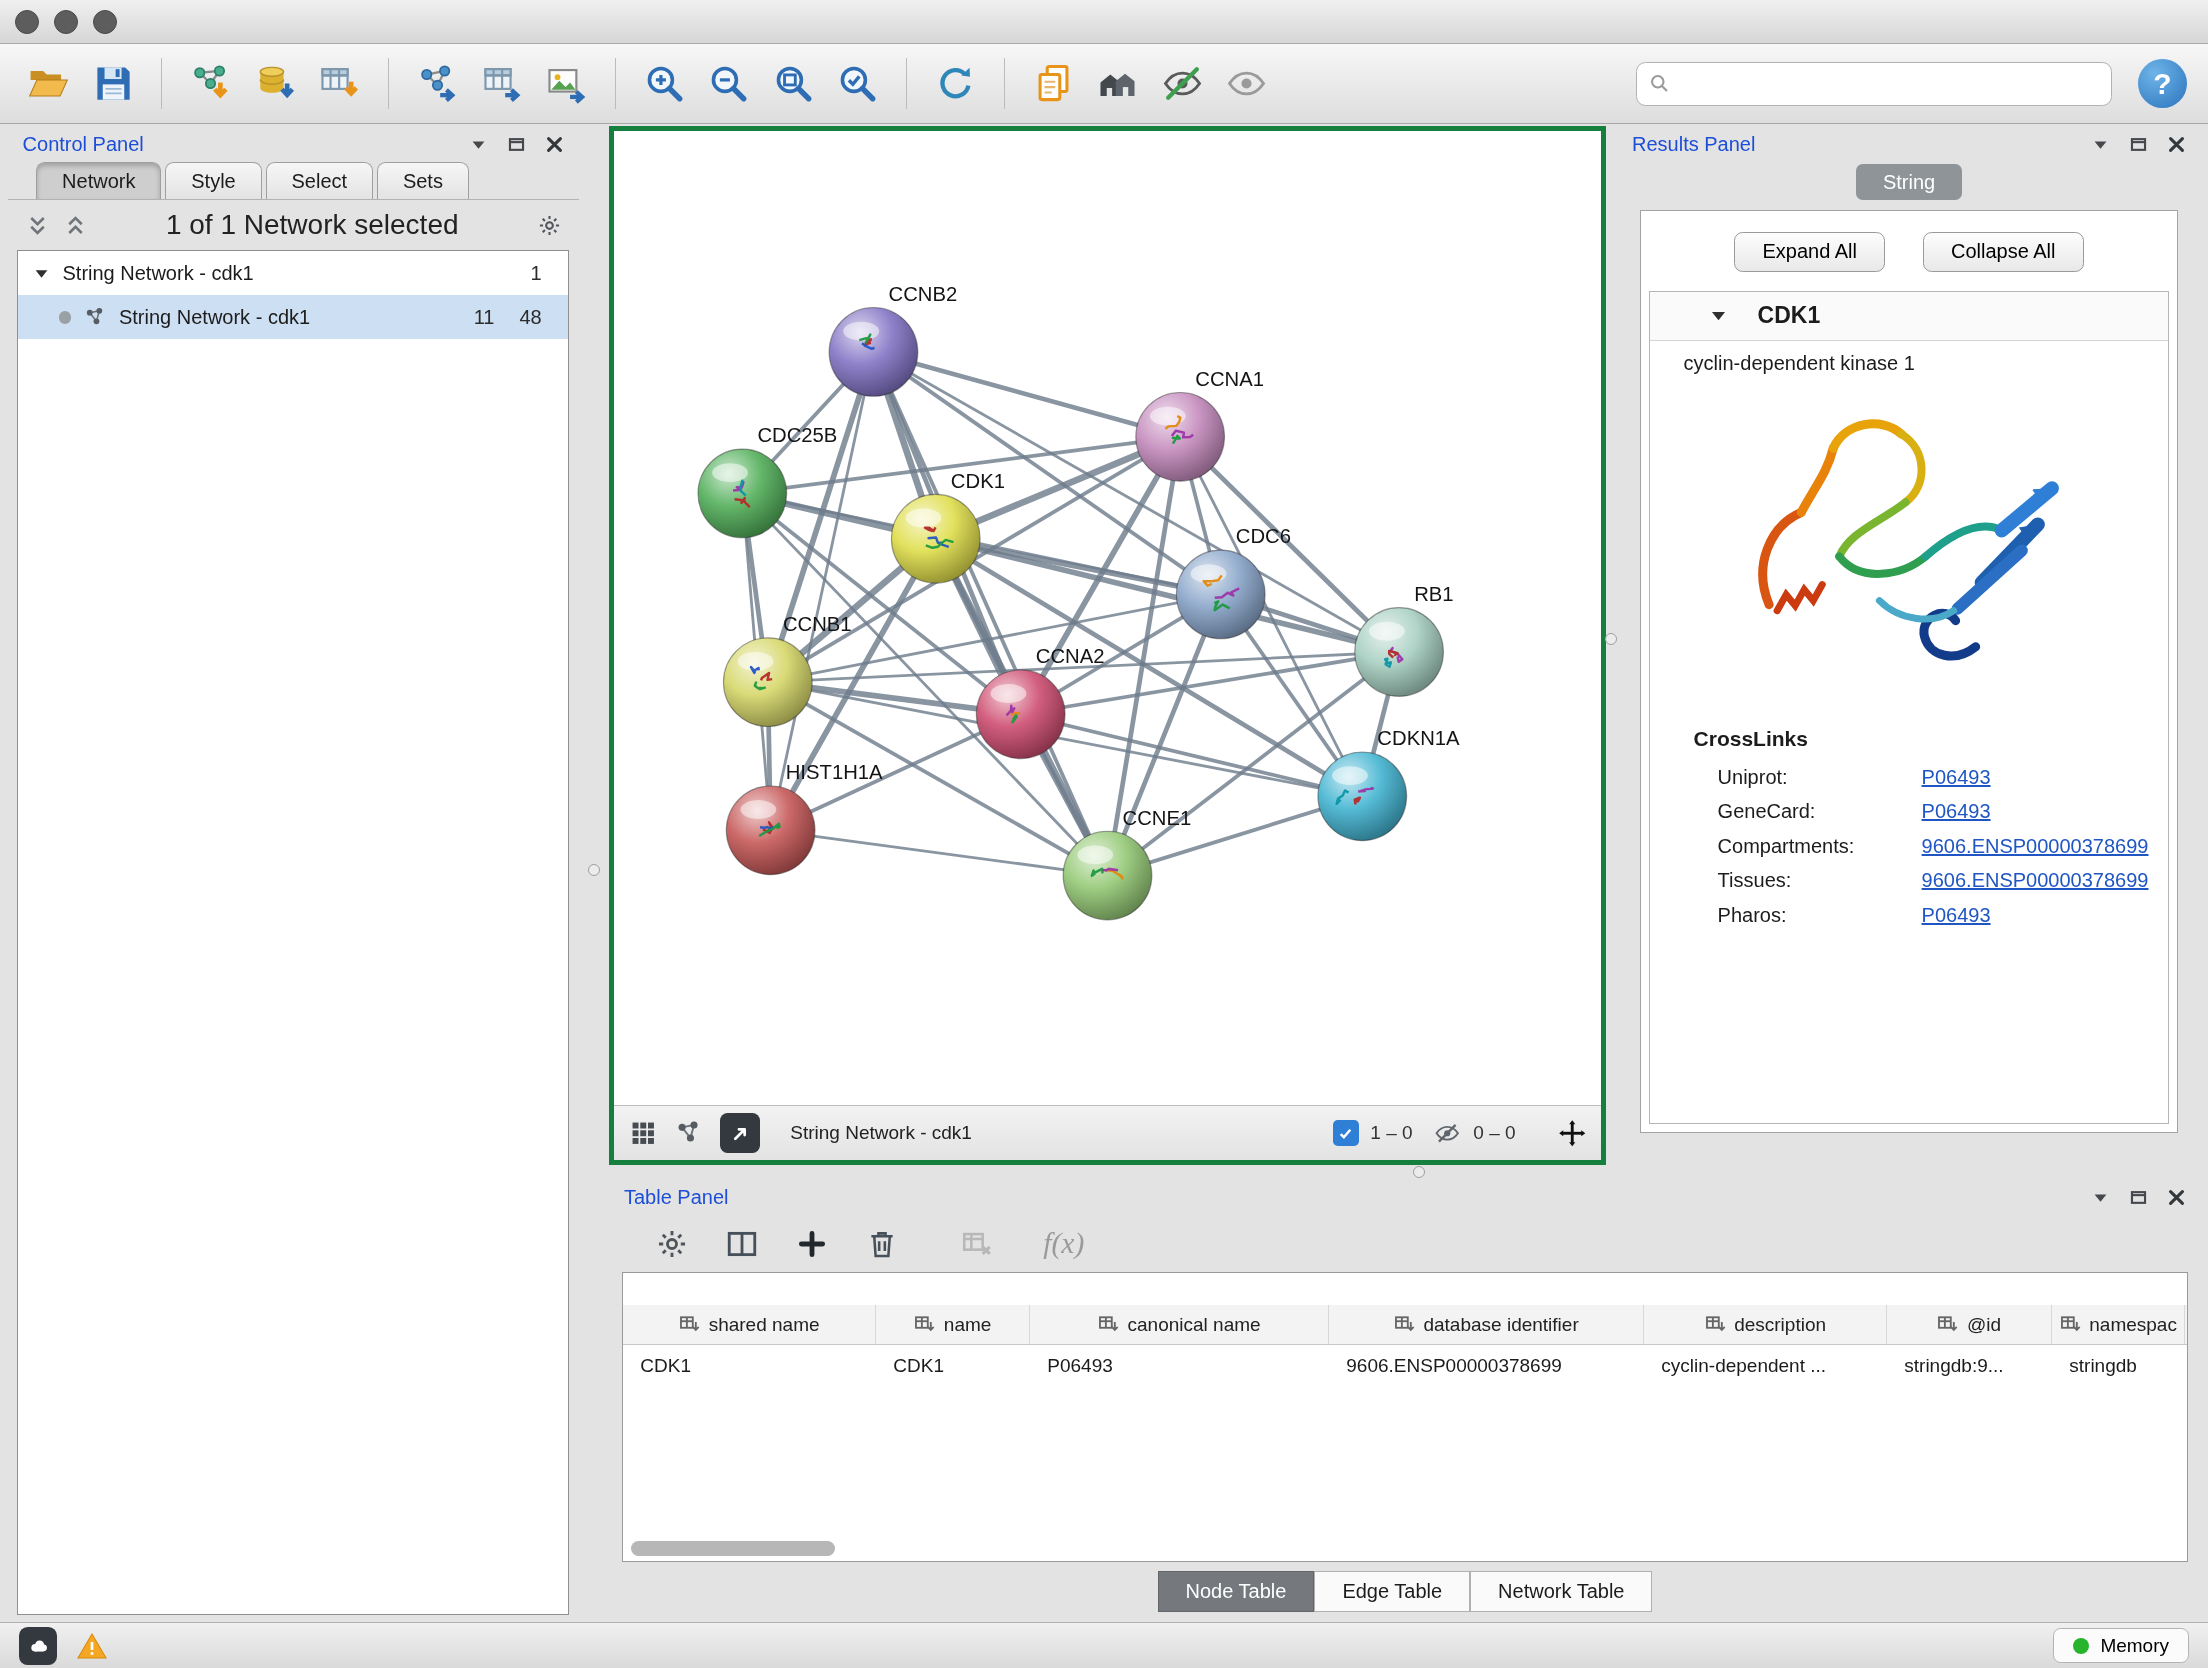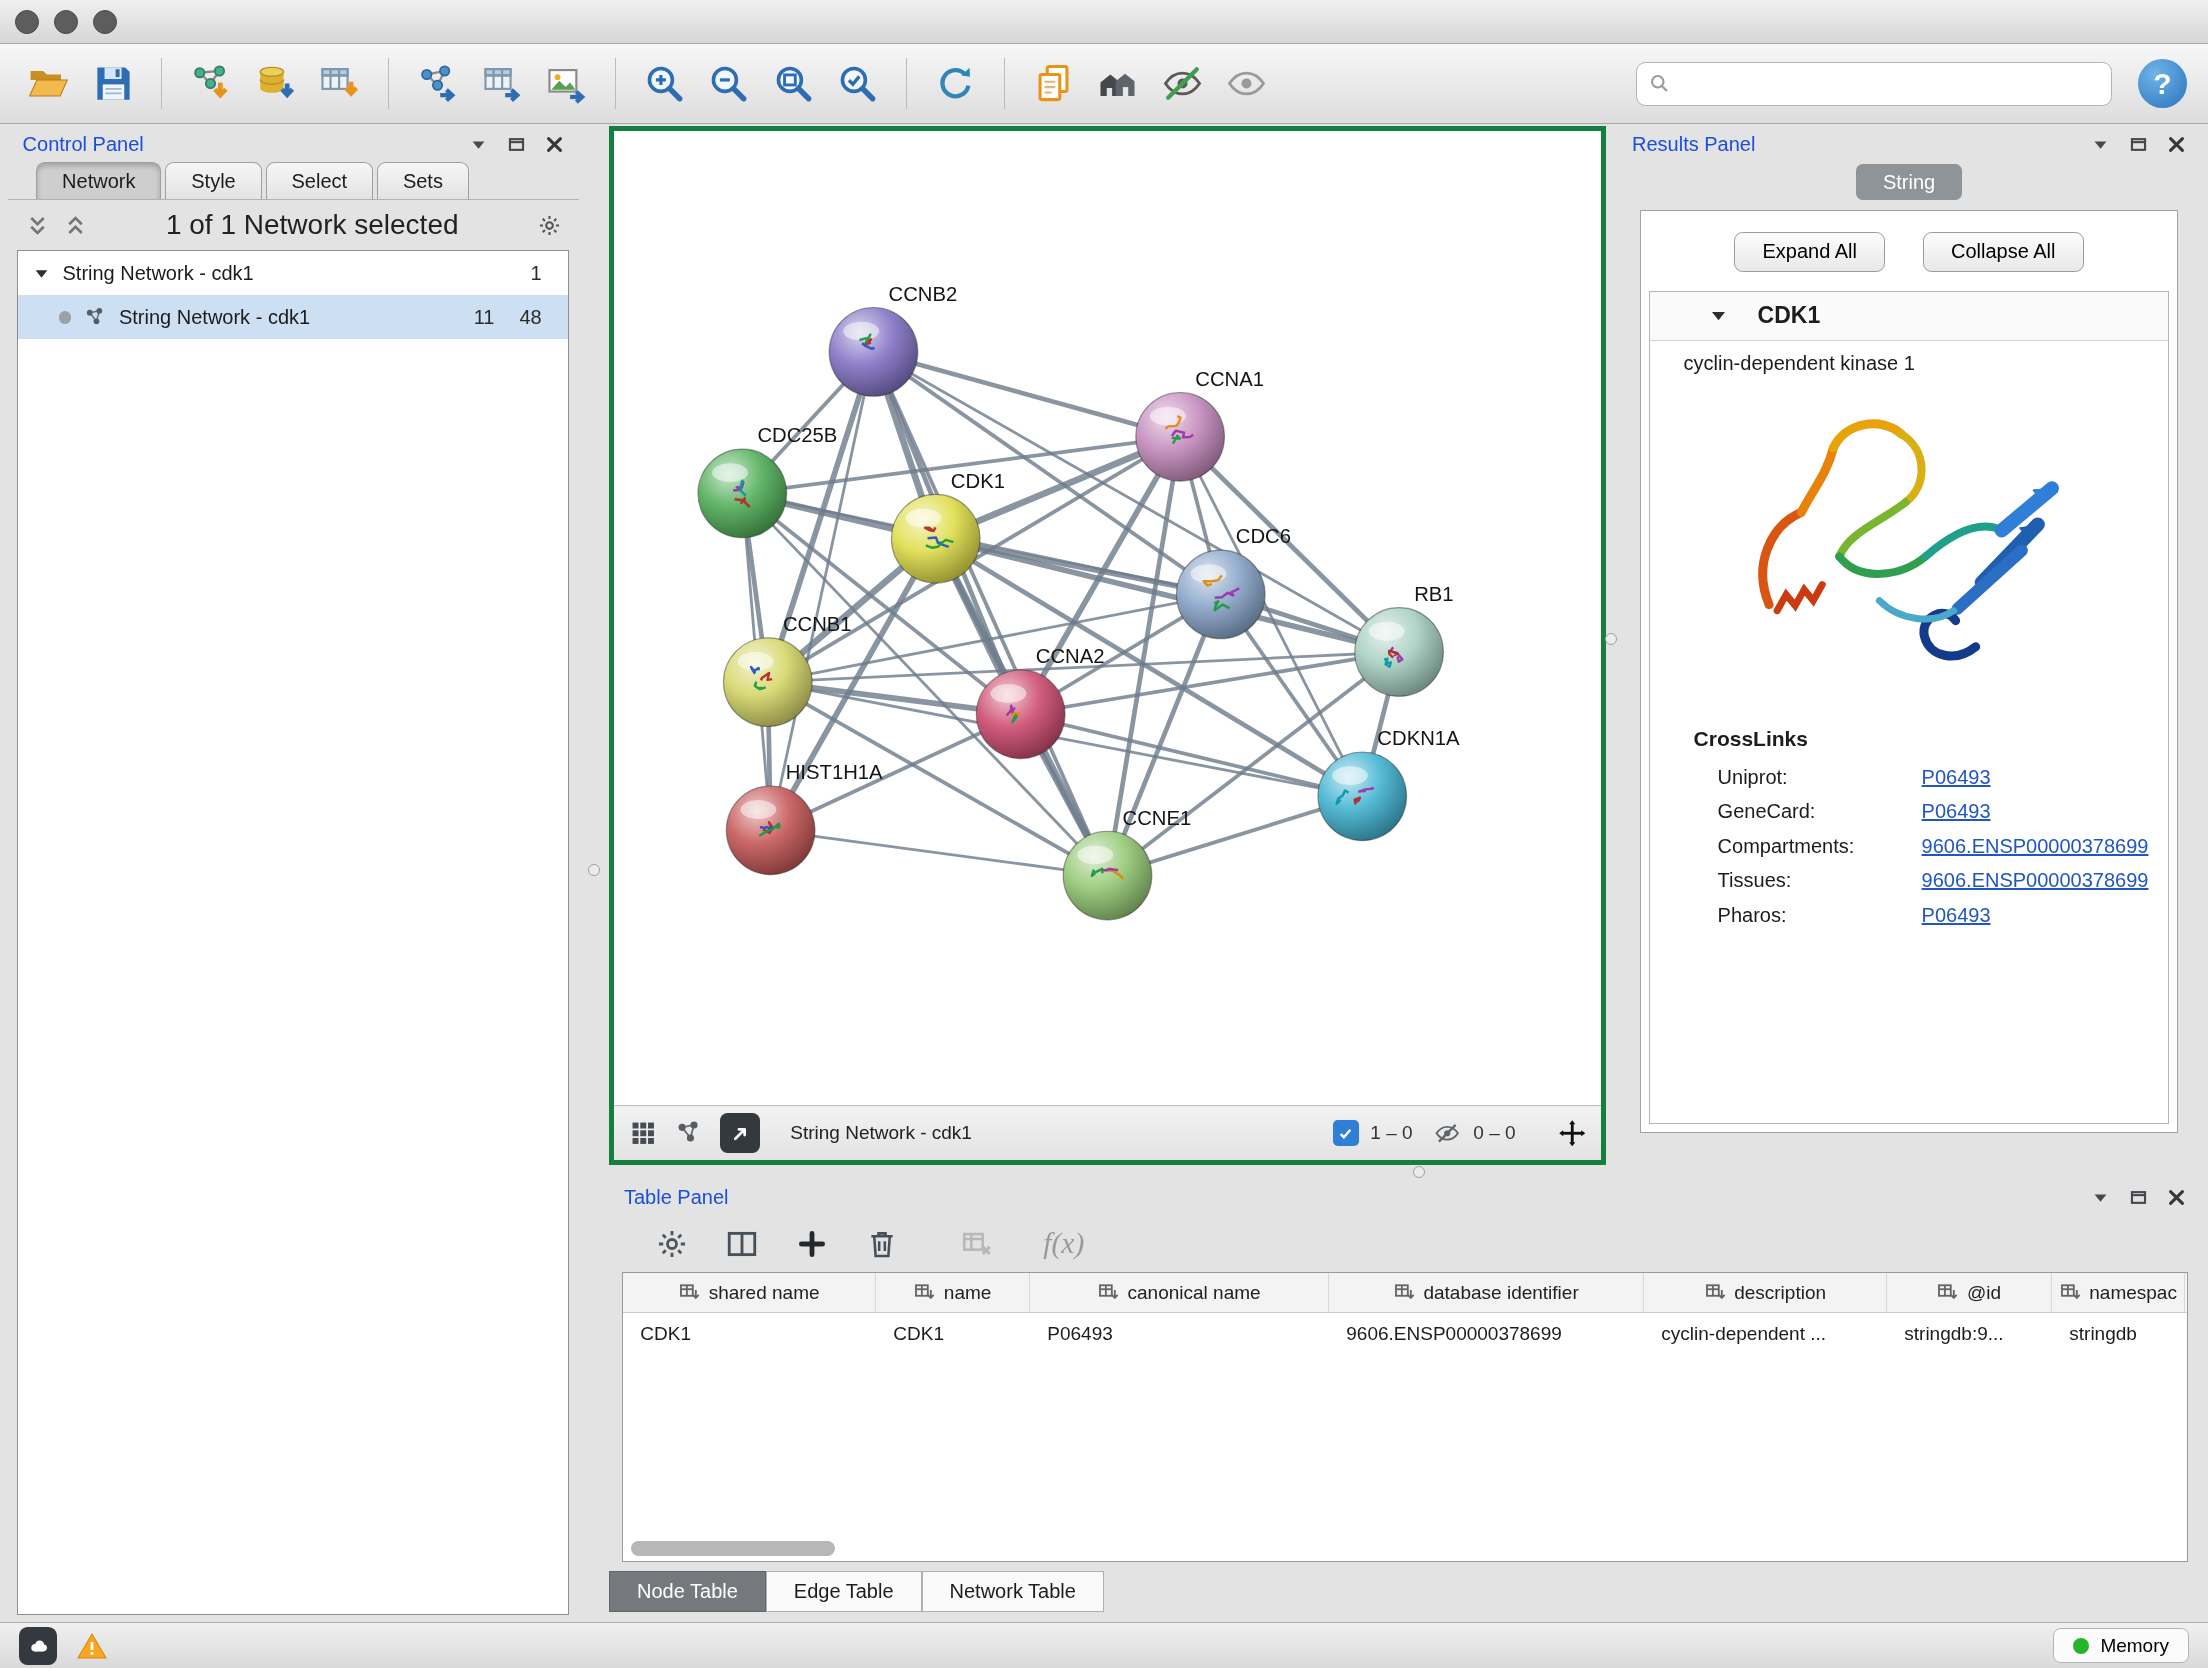--- a/index.html
+++ b/index.html
@@ -70,28 +70,28 @@
 .cl-title{font-size:21px;font-weight:bold;padding:11.4px 0 9.5px 44px;}
 .cl-row{display:flex;padding:5.7px 0 5.7px 68px;font-size:20px;align-items:baseline;}
 .cl-label{width:204px;flex:0 0 auto;}
 .cl-link{color:#1f56c4;text-decoration:underline;cursor:pointer;}
 
 .table-panel{position:absolute;left:609px;top:1179px;width:1592px;height:438px;display:flex;flex-direction:column;}
 .tp-toolbar{height:57px;display:flex;align-items:center;gap:36px;padding:0 46px;flex:0 0 auto;}
 .tp-toolbar svg{width:34px;height:34px;cursor:pointer;}
 .fx{font-family:"Liberation Serif","DejaVu Serif",serif;font-style:italic;font-size:29.5px;color:#9a9a9a;margin-left:13.3px;}
 .tbl{flex:1;margin:0 13.3px;background:#fff;border:1px solid #9a9a9a;overflow:hidden;position:relative;display:flex;flex-direction:column;}
-.tbl-header{display:flex;background:#f3f3f3;border-bottom:1px solid #c9c9c9;height:40px;flex:0 0 auto;}
+.tbl-header{display:flex;background:#f3f3f3;border-bottom:1px solid #c9c9c9;height:40px;flex:0 0 auto;margin-top:32px;}
 .th{display:flex;align-items:center;justify-content:center;gap:8.6px;padding:0 7.6px;border-right:1px solid #d8d8d8;font-size:19px;color:#222;flex:0 0 auto;overflow:hidden;white-space:nowrap;cursor:pointer;}
 .colico{width:21px;height:21px;flex:0 0 auto;}
 .tr{display:flex;height:42px;align-items:center;}
 .td{padding:0 17px;font-size:19px;flex:0 0 auto;overflow:hidden;white-space:nowrap;cursor:default;}
 .hscroll{position:absolute;left:7.6px;bottom:5.7px;height:14.3px;width:399px;}
 .hthumb{width:204px;height:14.3px;border-radius:7.6px;background:#b7b7b7;cursor:pointer;}
-.table-tabs{height:51px;display:flex;align-items:center;margin-top:3.8px;flex:0 0 auto;}
+.table-tabs{height:51px;display:flex;justify-content:center;align-items:center;margin-top:3.8px;flex:0 0 auto;}
 .ttab{font-size:20px;padding:7.6px 27px;border:1px solid #b0b0b0;background:#fafafa;cursor:pointer;}
 .ttab.sel{background:#75797e;color:#fff;border-color:#63676c;}
 
 .statusbar{position:absolute;left:0;right:0;bottom:0;height:46px;background:linear-gradient(#f0f0f0,#dadada);border-top:1px solid #b0b0b0;display:flex;align-items:center;padding:0 19px;gap:16px;}
 .darksq{width:38px;height:38px;border-radius:8.6px;background:#34393f;display:flex;align-items:center;justify-content:center;cursor:pointer;}
 .darksq svg{width:27px;height:27px;}
 .warnbtn{width:38px;height:38px;display:flex;align-items:center;justify-content:center;cursor:pointer;background:transparent;border:none;}
 .warnbtn svg{width:32px;height:32px;}
 .memory-btn{margin-left:auto;display:flex;align-items:center;gap:11.4px;border:1px solid #b3b3b3;border-radius:7.6px;background:#fbfbfb;padding:5.7px 19px;font-size:19px;cursor:pointer;font-family:inherit;}
 .memdot{width:16px;height:16px;border-radius:50%;background:#27b42c;}

